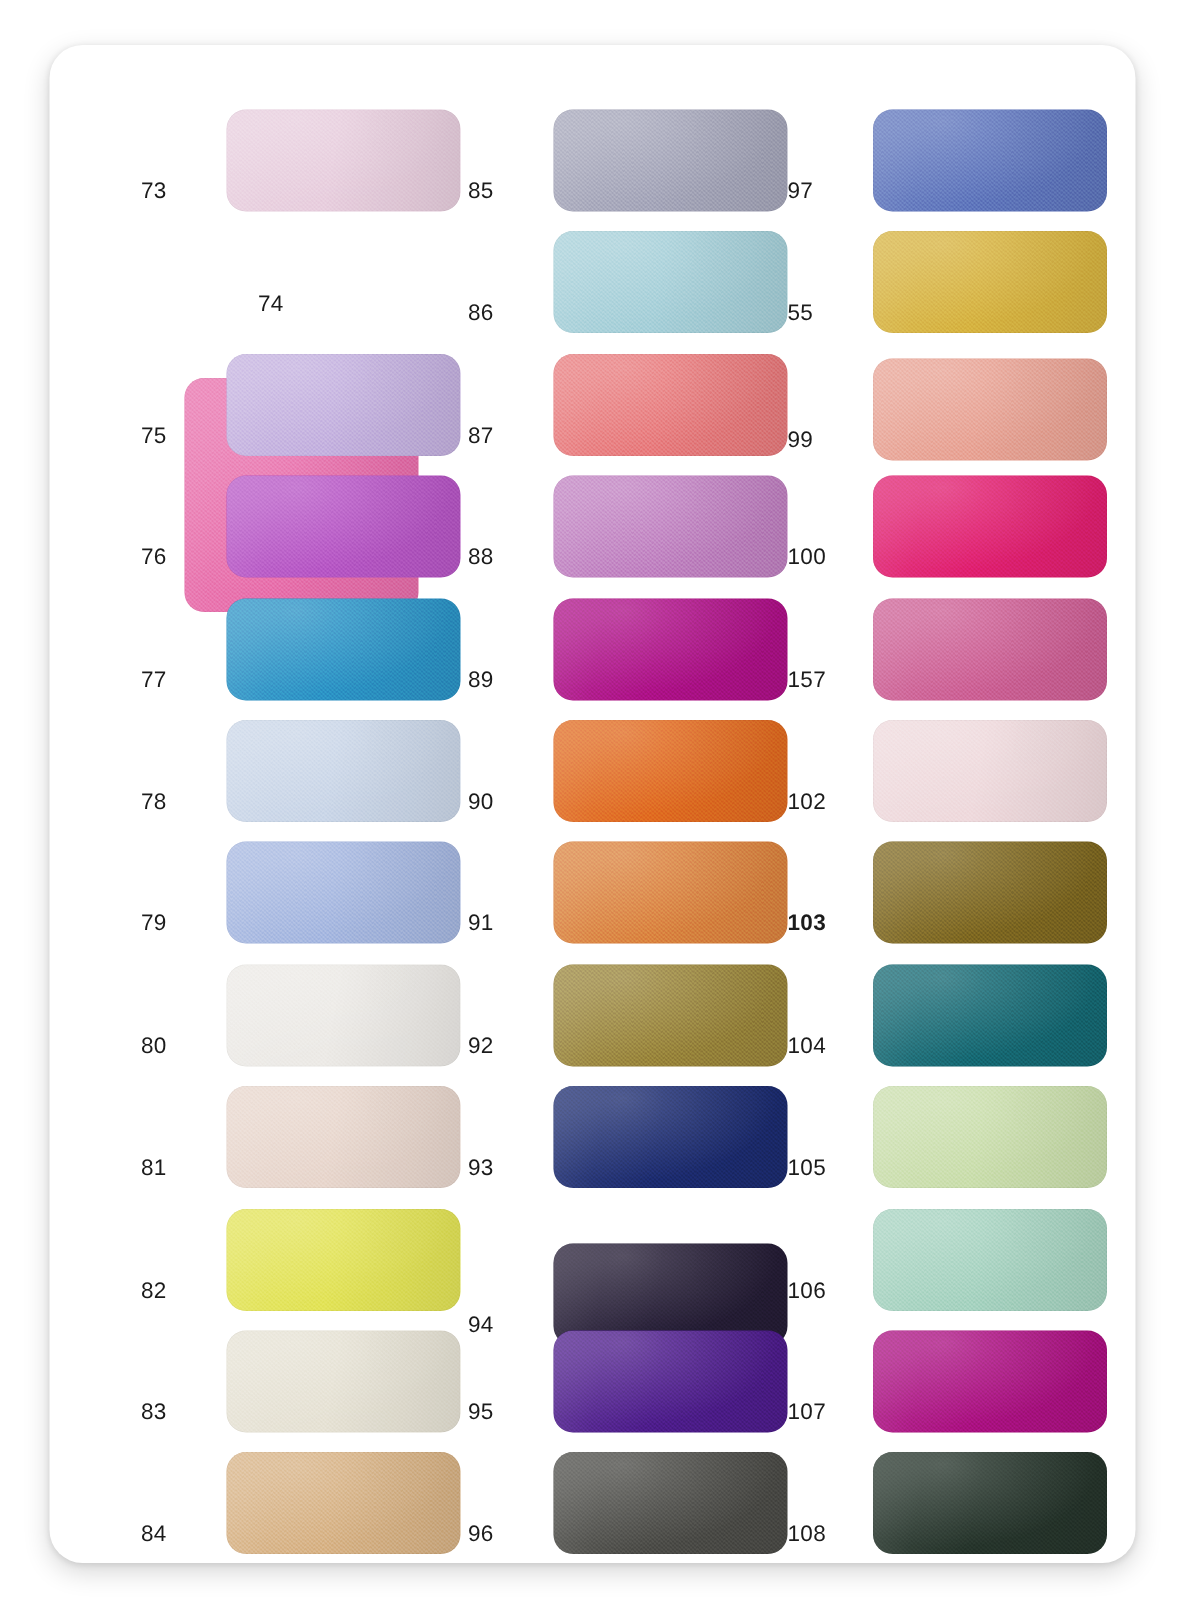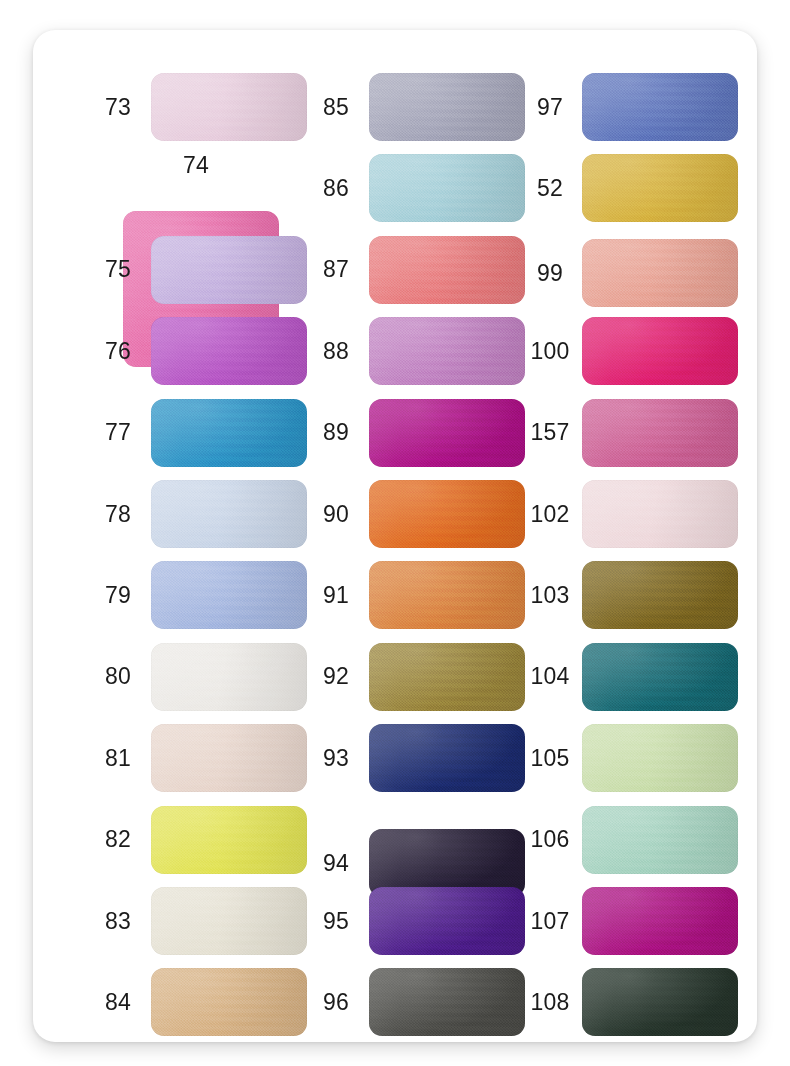--- a/index.html
+++ b/index.html
@@ -60,28 +60,29 @@
     left: 0;
     width: 213px;
     height: 68px;
     display: flex;
     align-items: center;
   }
 
   .swatch-label {
     width: 57px;
     flex: 0 0 57px;
-    text-align: center;
+    text-align: left;
     padding-right: 9px;
     box-sizing: border-box;
-    font-size: 23px;
+    font-size: 15px;
     line-height: 1;
     color: #1b1b1b;
     letter-spacing: 0.2px;
     font-family: "Liberation Sans", "DejaVu Sans", sans-serif;
+    margin-top: 41px;
     -webkit-font-smoothing: antialiased;
   }
   
   .swatch-column.col-2 .swatch-label { padding-right: 7px; }
 
   .swatch-chip {
     position: relative;
     flex: 0 0 156px;
     width: 156px;
     height: 68px;
@@ -311,21 +312,21 @@
         </div>
         <div class="swatch-column col-2">
           <div class="swatch-row" style="top: 43px;">
             <div class="swatch-label">97</div>
             <div class="swatch-chip" style="background: rgb(93, 115, 187);">
               <div class="tex"></div>
               <div class="sheen"></div>
             </div>
           </div>
           <div class="swatch-row" style="top: 124.4px;">
-            <div class="swatch-label">52</div>
+            <div class="swatch-label">55</div>
             <div class="swatch-chip" style="background: rgb(214, 177, 63);">
               <div class="tex"></div>
               <div class="sheen"></div>
             </div>
           </div>
           <div class="swatch-row" style="top: 209px;">
             <div class="swatch-label">99</div>
             <div class="swatch-chip" style="background: rgb(232, 161, 146);">
               <div class="tex"></div>
               <div class="sheen"></div>
@@ -345,21 +346,21 @@
               <div class="sheen"></div>
             </div>
           </div>
           <div class="swatch-row" style="top: 450px;">
             <div class="swatch-label">102</div>
             <div class="swatch-chip" style="background: rgb(239, 217, 220);">
               <div class="tex"></div>
               <div class="sheen"></div>
             </div>
           </div>
-          <div class="swatch-row" style="top: 531.4px;">
+          <div class="swatch-row" style="top: 531.4px; font-weight: bold;">
             <div class="swatch-label">103</div>
             <div class="swatch-chip" style="background: rgb(122, 100, 32);">
               <div class="tex"></div>
               <div class="sheen"></div>
             </div>
           </div>
           <div class="swatch-row" style="top: 612.8px;">
             <div class="swatch-label">104</div>
             <div class="swatch-chip" style="background: rgb(21, 101, 111);">
               <div class="tex"></div>

